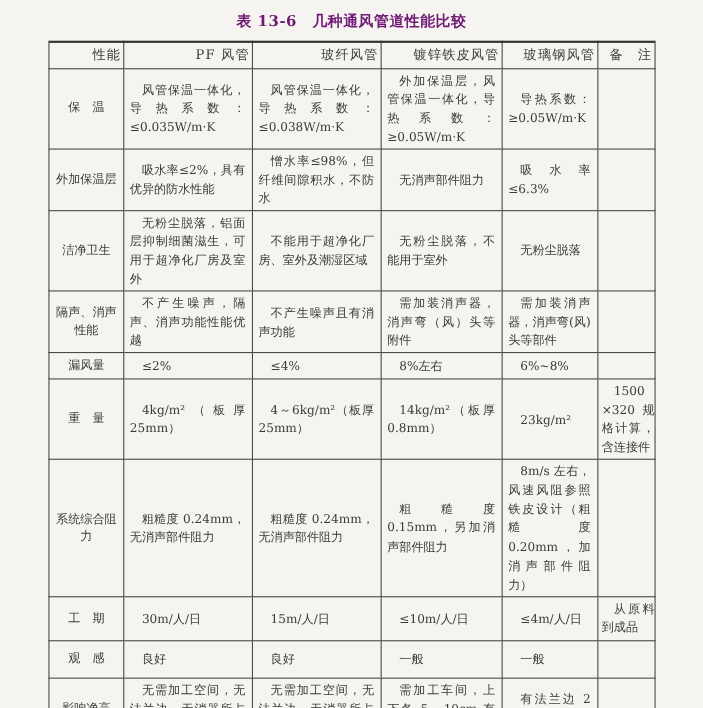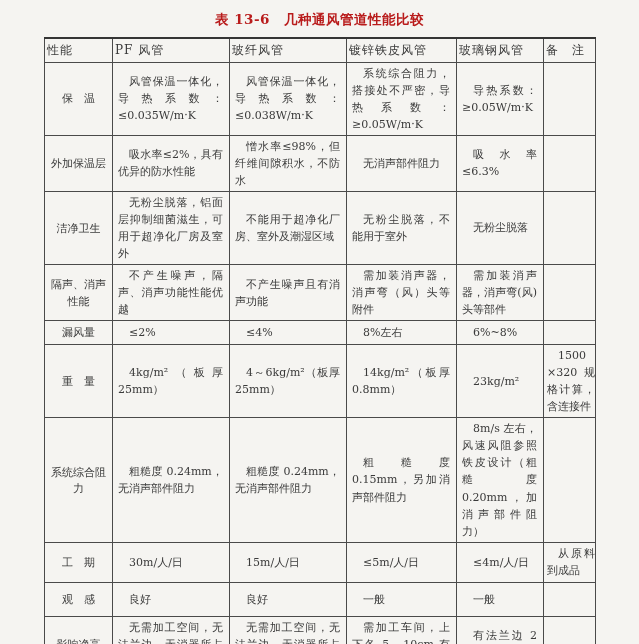--- a/index.html
+++ b/index.html
@@ -10,21 +10,21 @@
     color:#3a3a3a;
     overflow:hidden;
   }
   .page{width:639px;height:644px;position:relative;}
   .title{
     text-align:center;
     font-weight:bold;
     font-size:13.5px;
     letter-spacing:0.5px;
     padding:11px 0 8px 0;
-    color:#b91c1c;
+    color:#701a75;
   }
   table{
     border-collapse:collapse;
     table-layout:fixed;
     margin-left:44px;
     width:551px;
     border:1px solid #4a4a4a;
     border-top:2px solid #353535;
     border-bottom:2px solid #353535;
   }
@@ -35,31 +35,30 @@
   col.c5{width:87px;}
   col.c6{width:52px;}
   th,td{
     border:1px solid #4a4a4a;
     font-weight:normal;
     vertical-align:middle;
   }
   thead tr{height:24px;}
   th{
     font-size:12px;
-    text-align:left;
+    text-align:right;
     padding:1px 2px;
     letter-spacing:1px;
     white-space:nowrap;
   }
   td.label{
     text-align:center;
     font-size:11px;
     line-height:1.5;
     padding:1px 1px;
-    font-family:Liberation Serif, serif;
   }
   td.body, td.remark{
     font-size:11px;
     line-height:1.55;
     text-align:justify;
     padding:2px 6px 2px 5px;
     text-indent:1em;
     word-break:break-word;
   }
   td.remark{
@@ -88,21 +87,21 @@
           <th>镀锌铁皮风管</th>
           <th>玻璃钢风管</th>
           <th>备　注</th>
         </tr>
     </thead>
     <tbody>
         <tr style="height: 56px;">
           <td class="label">保　温</td>
           <td class="body">风管保温一体化，导热系数：≤0.035W/m·K</td>
           <td class="body">风管保温一体化，导热系数：≤0.038W/m·K</td>
-          <td class="body">系统综合阻力，搭接处不严密，导热系数：≥0.05W/m·K</td>
+          <td class="body">外加保温层，风管保温一体化，导热系数：≥0.05W/m·K</td>
           <td class="body">导热系数：≥0.05W/m·K</td>
           <td class="remark"></td>
         </tr>
         <tr style="height: 44px;">
           <td class="label">外加保温层</td>
           <td class="body">吸水率≤2%，具有优异的防水性能</td>
           <td class="body">憎水率≤98%，但纤维间隙积水，不防水</td>
           <td class="body">无消声部件阻力</td>
           <td class="body">吸水率≤6.3%</td>
           <td class="remark"></td>
@@ -144,21 +143,21 @@
           <td class="body">粗糙度 0.24mm，无消声部件阻力</td>
           <td class="body">粗糙度 0.24mm，无消声部件阻力</td>
           <td class="body">粗糙度 0.15mm，另加消声部件阻力</td>
           <td class="body">8m/s 左右，风速风阻参照铁皮设计（粗糙度 0.20mm，加消声部件阻力）</td>
           <td class="remark"></td>
         </tr>
         <tr style="height: 40px;">
           <td class="label">工　期</td>
           <td class="body">30m/人/日</td>
           <td class="body">15m/人/日</td>
-          <td class="body">≤5m/人/日</td>
+          <td class="body">≤10m/人/日</td>
           <td class="body">≤4m/人/日</td>
           <td class="remark">从原料到成品</td>
         </tr>
         <tr style="height: 34px;">
           <td class="label">观　感</td>
           <td class="body">良好</td>
           <td class="body">良好</td>
           <td class="body">一般</td>
           <td class="body">一般</td>
           <td class="remark"></td>

